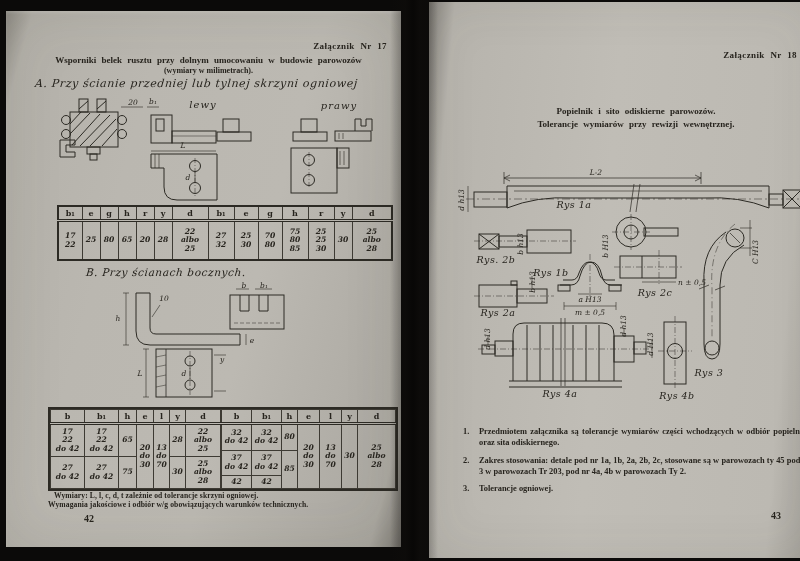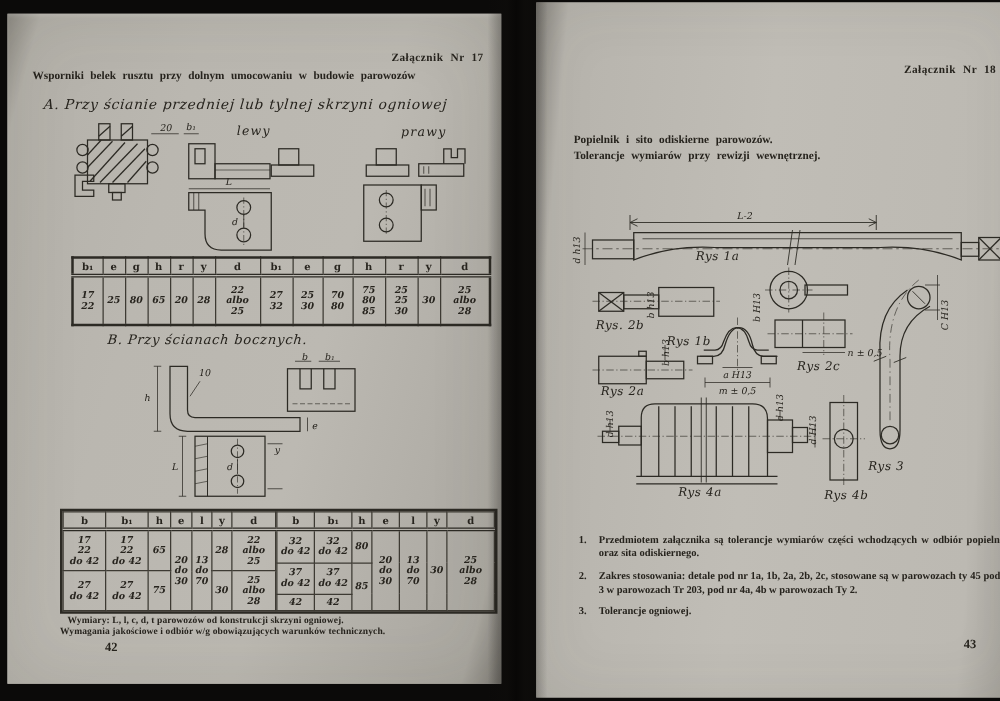--- a/index.html
+++ b/index.html
@@ -11,21 +11,21 @@
                  radial-gradient(circle at 60% 40%, #bdbab3, #b2afa8);
       box-shadow:inset 0 2px 3px rgba(255,255,255,.12), inset 0 0 60px rgba(60,55,45,.12);}
   .rp{left:429px;top:2px;width:388px;height:556px;
       background:linear-gradient(95deg,#86837d,#b7b4ad 6%,#c0bdb6 45%,#bcb9b2 88%,#9f9c95),
                  radial-gradient(circle at 45% 50%, #c2bfb8, #b6b3ac);
       box-shadow:inset 0 0 50px rgba(60,55,45,.10);}
   .gutter{position:absolute;left:390px;top:0;width:48px;height:561px;pointer-events:none;
       background:linear-gradient(90deg,rgba(15,13,11,0) 0%,rgba(15,13,11,.40) 32%,rgba(8,7,6,.95) 48%,rgba(15,13,11,.45) 62%,rgba(15,13,11,0) 100%);}
   .abs{position:absolute;}
   .appendix{font-weight:bold;font-size:9px;letter-spacing:.4px;word-spacing:3px;}
-  .btitle{font-weight:bold;font-size:9px;word-spacing:3px;line-height:1.2;}
+  .btitle{font-weight:bold;font-size:9px;word-spacing:3px;text-align:center;line-height:1.2;}
   .bsub{font-weight:bold;font-size:8px;text-align:center;}
   .hand{font-style:italic;font-family:"DejaVu Serif",serif;letter-spacing:.6px;transform:skewX(-5deg);}
   .handA{font-size:11px;}
   .handB{font-size:10.5px;}
   .fn{font-size:7.6px;font-weight:bold;letter-spacing:.1px;}
   .pgnum{font-weight:bold;font-size:10px;}
   .notes{font-size:8.4px;font-weight:bold;line-height:1.34;}
   .note{display:flex;gap:5px;margin-bottom:6px;}
   .note .num{flex:none;width:11px;}
   .note .txt{flex:1;text-align:justify;}
@@ -43,20 +43,21 @@
   svg.draw text.hp{font-size:10px;letter-spacing:1px;}
 </style>
 </head>
 <body>
 
 <div class="photo">
 
   <div class="page lp">
     <div class="abs appendix" style="right:14px;top:30px;">Załącznik Nr 17</div>
     <div class="abs btitle" style="left:20px;right:10px;top:44px;">Wsporniki belek rusztu przy dolnym umocowaniu w budowie parowozów</div>
+    <div class="abs bsub" style="left:20px;right:10px;top:55px;">(wymiary w milimetrach).</div>
     <div class="abs hand handA" style="left:0;right:14px;top:66px;text-align:center;">A. Przy ścianie przedniej lub tylnej skrzyni ogniowej</div>
 
     <svg class="draw" style="left:49px;top:87px;width:340px;height:105px" viewBox="0 0 340 105">
       <g stroke="#2c2a24" fill="none" stroke-width="1">
 
         <rect x="24" y="1" width="9" height="13"></rect>
           <rect x="42" y="1" width="9" height="13"></rect>
         <line x1="24" y1="11" x2="33" y2="3"></line>
           <line x1="42" y1="11" x2="51" y2="3"></line>
         <rect x="15" y="14" width="48" height="35"></rect>
@@ -321,21 +322,21 @@
           <td rowspan="2">85</td>
         </tr>
         <tr>
           <td>42</td>
           <td>42</td>
         </tr>
       </tbody>
         </table>
     </div>
 
-    <div class="abs fn" style="left:48px;top:480px;">Wymiary: L, l, c, d, t parowozów od konstrukcji skrzyni ogniowej.</div>
+    <div class="abs fn" style="left:48px;top:480px;">Wymiary: L, l, c, d, t zależnie od tolerancje skrzyni ogniowej.</div>
     <div class="abs fn" style="left:42px;top:489px;">Wymagania jakościowe i odbiór w/g obowiązujących warunków technicznych.</div>
     <div class="abs pgnum" style="left:78px;top:502px;">42</div>
   </div>
 
   <div class="page rp">
     <div class="abs appendix" style="right:20px;top:48px;">Załącznik Nr 18</div>
     <div class="abs btitle" style="left:30px;right:4px;top:104px;">Popielnik i sito odiskierne parowozów.</div>
     <div class="abs btitle" style="left:30px;right:4px;top:117px;">Tolerancje wymiarów przy rewizji wewnętrznej.</div>
 
     <svg class="draw" style="left:25px;top:146px;width:352px;height:282px" viewBox="0 0 352 282">

